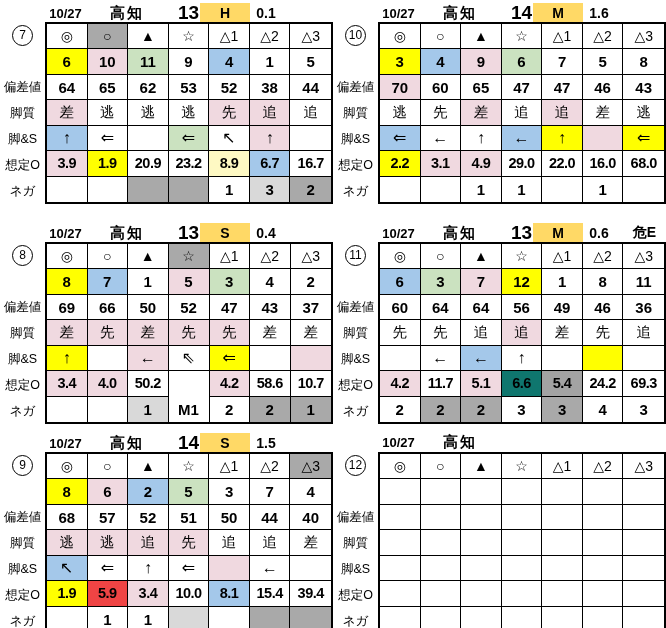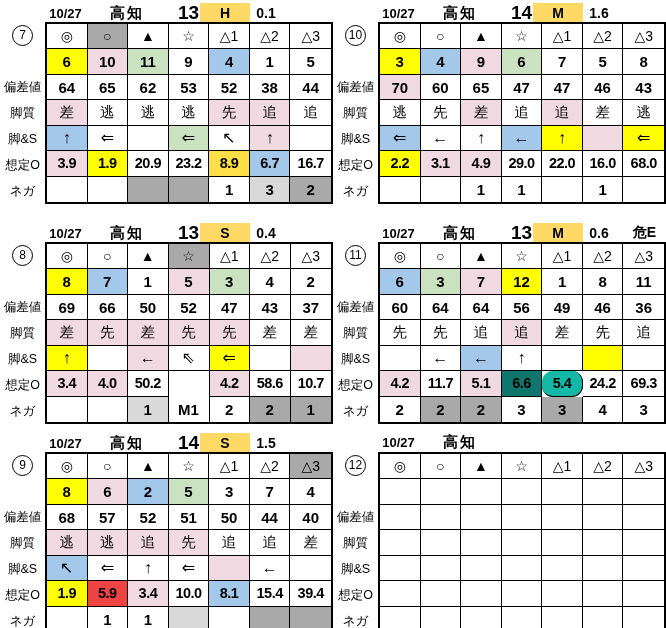--- a/index.html
+++ b/index.html
@@ -113,21 +113,21 @@
           <div class="cell row-arrow">⇐</div>
           <div class="cell row-arrow"></div>
           <div class="cell row-arrow" style="background: rgb(203, 226, 192);">⇐</div>
           <div class="cell row-arrow">↖</div>
           <div class="cell row-arrow" style="background: rgb(240, 217, 224);">↑</div>
           <div class="cell row-arrow last-col"></div>
           <div class="cell row-odds" style="background: rgb(240, 217, 224);">3.9</div>
           <div class="cell row-odds" style="background: rgb(255, 255, 0);">1.9</div>
           <div class="cell row-odds">20.9</div>
           <div class="cell row-odds">23.2</div>
-          <div class="cell row-odds" style="background: #fde047;">8.9</div>
+          <div class="cell row-odds" style="background: #fef9c3;">8.9</div>
           <div class="cell row-odds" style="background: rgb(164, 200, 234);">6.7</div>
           <div class="cell row-odds last-col">16.7</div>
           <div class="cell row-nega last-row"></div>
           <div class="cell row-nega last-row"></div>
           <div class="cell row-nega last-row" style="background: rgb(169, 169, 169);"></div>
           <div class="cell row-nega last-row" style="background: rgb(169, 169, 169);"></div>
           <div class="cell row-nega last-row">1</div>
           <div class="cell row-nega last-row" style="background: rgb(217, 217, 217);">3</div>
           <div class="cell row-nega last-col last-row" style="background: rgb(169, 169, 169);">2</div>
         </div>
@@ -329,21 +329,21 @@
           <div class="cell row-arrow">←</div>
           <div class="cell row-arrow" style="background: rgb(164, 200, 234);">←</div>
           <div class="cell row-arrow">↑</div>
           <div class="cell row-arrow"></div>
           <div class="cell row-arrow" style="background: rgb(255, 255, 0);"></div>
           <div class="cell row-arrow last-col"></div>
           <div class="cell row-odds" style="background: rgb(240, 217, 224);">4.2</div>
           <div class="cell row-odds">11.7</div>
           <div class="cell row-odds" style="background: rgb(240, 217, 224);">5.1</div>
           <div class="cell row-odds" style="background: #0f766e;">6.6</div>
-          <div class="cell row-odds" style="background: #14b8a6; border-radius: 11px;">5.4</div>
+          <div class="cell row-odds" style="background: #a3a3a3;">5.4</div>
           <div class="cell row-odds">24.2</div>
           <div class="cell row-odds last-col">69.3</div>
           <div class="cell row-nega last-row">2</div>
           <div class="cell row-nega last-row" style="background: rgb(169, 169, 169);">2</div>
           <div class="cell row-nega last-row" style="background: rgb(169, 169, 169);">2</div>
           <div class="cell row-nega last-row">3</div>
           <div class="cell row-nega last-row" style="background: rgb(169, 169, 169);">3</div>
           <div class="cell row-nega last-row">4</div>
           <div class="cell row-nega last-col last-row">3</div>
         </div>

